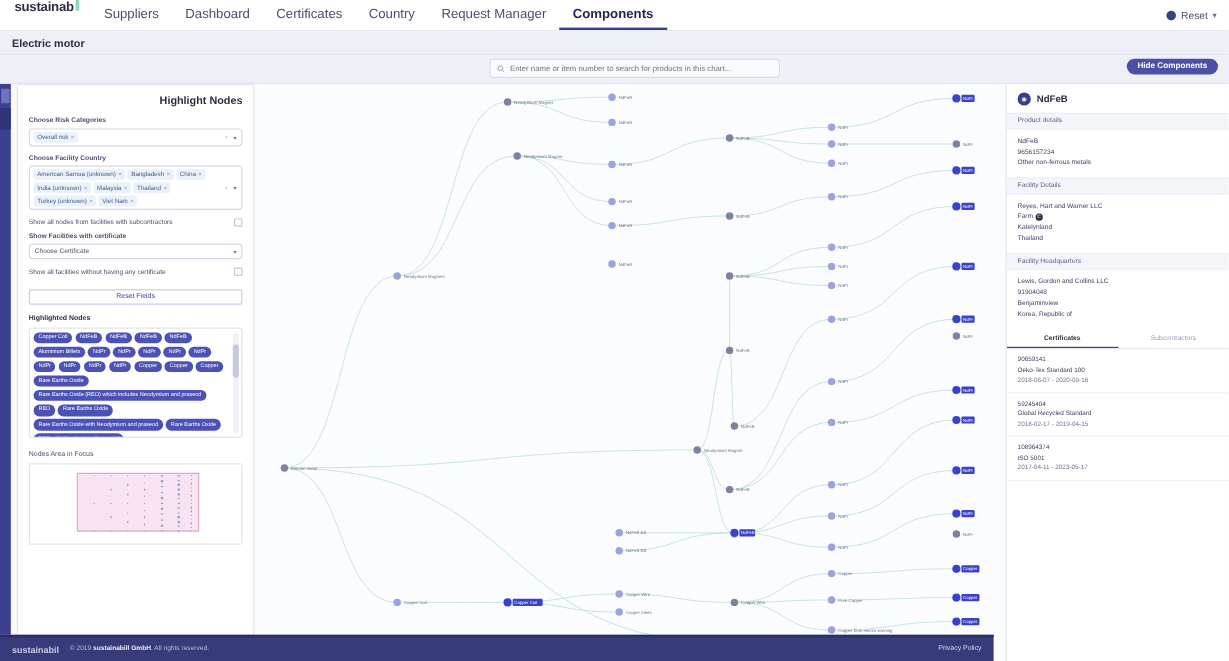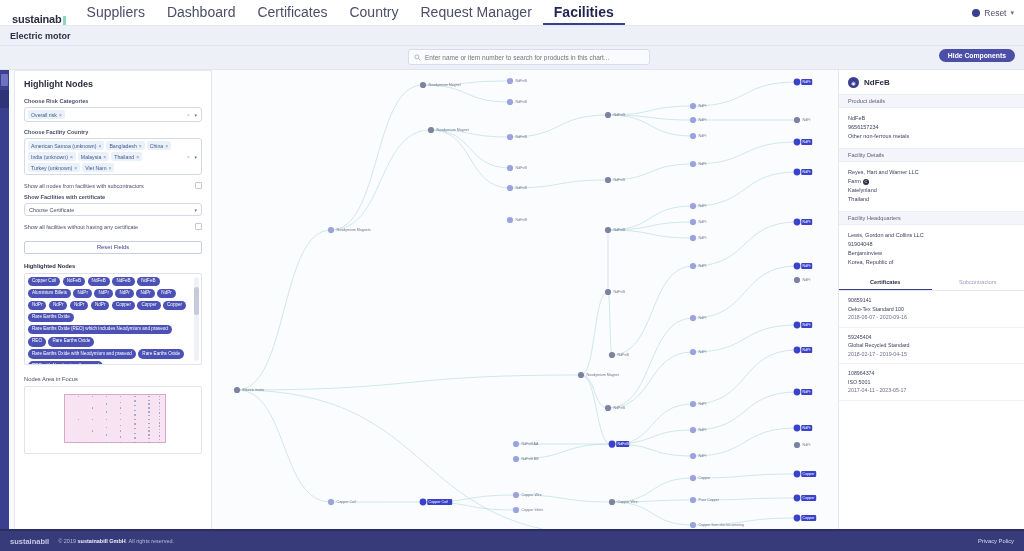--- a/index.html
+++ b/index.html
@@ -9,27 +9,27 @@
     background: #f7f8fc; overflow: hidden;
   }
   .app { position: relative; width: 1024px; height: 551px; }
 
   
   .topnav {
     height: 26px; background: #ffffff; display: flex; align-items: stretch;
     border-bottom: 1px solid #e6e8f0; position: relative;
   }
   .brand {
-    display: flex; align-items: flex-end; padding: 0 10px 0 12px;
+    display: flex; align-items: flex-start; padding: 0 10px 0 12px;
     font-size: 11px; font-weight: 700; color: #2b2d42; letter-spacing: -.2px;
   }
   .brand .bar { display:inline-block; width:3px; height:9px; background:#8fd4c0; margin-left:1px; }
   .navitems { display: flex; align-items: stretch; }
   .navitem {
-    display: flex; align-items: center; padding: 0 11px; font-size: 14px;
+    display: flex; align-items: center; padding: 0 11px; font-size: 11px;
     color: #4a4e69; cursor: pointer; border-bottom: 2px solid transparent;
     white-space: nowrap;
   }
   .navitem.active { color: #1f2450; font-weight: 600; border-bottom-color: #3b3f8f; }
   .navright {
     margin-left: auto; display: flex; align-items: center; padding-right: 10px;
     gap: 4px; font-size: 8.5px; color: #4a4e69; cursor: pointer;
   }
   .usericon {
     width: 8px; height: 8px; border-radius: 50%; background: #3b3f8f;
@@ -83,21 +83,21 @@
     background:#2f3478; color:#fff; font-size:5px; writing-mode: vertical-rl;
     text-align:center; line-height:9px;
   }
 
   
   .leftpanel {
     position: absolute; left: 14px; top: 0px; width: 198px; height: 481px;
     background: #ffffff; border: 1px solid #e4e6f0; border-radius: 2px;
     padding: 8px 9px; overflow: hidden;
   }
-  .panel-title { font-size: 9px; font-weight: 700; color: #2b2d42; margin-bottom: 9px; }
+  .panel-title { font-size: 9px; font-weight: 700; color: #2b2d42; margin-bottom: 9px; text-align: right; }
   .field-label { font-size: 5.6px; color: #4a4e69; margin-bottom: 3px; font-weight: 600; }
   .select-box {
     border: 1px solid #d6d9e8; border-radius: 3px; min-height: 15px;
     padding: 2px 16px 2px 3px; position: relative; margin-bottom: 7px;
     display: flex; flex-wrap: wrap; gap: 2px; align-items: center;
   }
   .chip {
     background: #eaf1fb; color: #3f5b8a; font-size: 5.2px;
     padding: 1.5px 3px; border-radius: 2px; display: inline-flex; gap: 2px;
     align-items: center; white-space: nowrap;
@@ -196,21 +196,21 @@
   .rp-tab.active { color: #2b2d42; border-bottom: 1.5px solid #3b3f8f; font-weight: 600; }
   .cert {
     padding: 5px 9px 5px; border-bottom: 1px solid #f0f1f7;
   }
   .cert .c1 { font-size: 5.3px; color: #3d4160; line-height: 8.5px; }
   .cert .c2 { font-size: 5.3px; color: #3d4160; line-height: 8.5px; }
   .cert .c3 { font-size: 5.3px; color: #6b7091; line-height: 8.5px; }
 
   
   .footer {
-    position: absolute; bottom: 0; left: 0; width: 1024px; height: 22px;
+    position: absolute; bottom: 0; left: 0; width: 828px; height: 22px;
     background: #373b7a; display: flex; align-items: center; padding: 0 10px;
     border-top: 2px solid #2a2e63;
   }
   .f-brand { font-size: 7.5px; color: #c6c9e6; font-weight: 600; margin-right: 9px; }
   .f-copy { font-size: 5.5px; color: #b9bcd8; }
   .f-copy b { color: #eceefb; }
   .f-priv { margin-left: auto; font-size: 5.8px; color: #d7d9ee; cursor: pointer; }
 </style>
 </head>
 <body>
@@ -221,21 +221,21 @@
     <div class="brand">
       <span>sustainab</span>
         <span class="bar"></span>
     </div>
     <div class="navitems">
       <div class="navitem">Suppliers</div>
       <div class="navitem">Dashboard</div>
       <div class="navitem">Certificates</div>
       <div class="navitem">Country</div>
       <div class="navitem">Request Manager</div>
-      <div class="navitem active">Facilities</div>
+      <div class="navitem active">Components</div>
     </div>
     <div class="navright">
       <span class="usericon"></span>
       <span>Reset</span>
       <span class="caret">▾</span>
     </div>
   </div>
 
   <div class="subheader">
     <div class="title">Electric motor</div>

